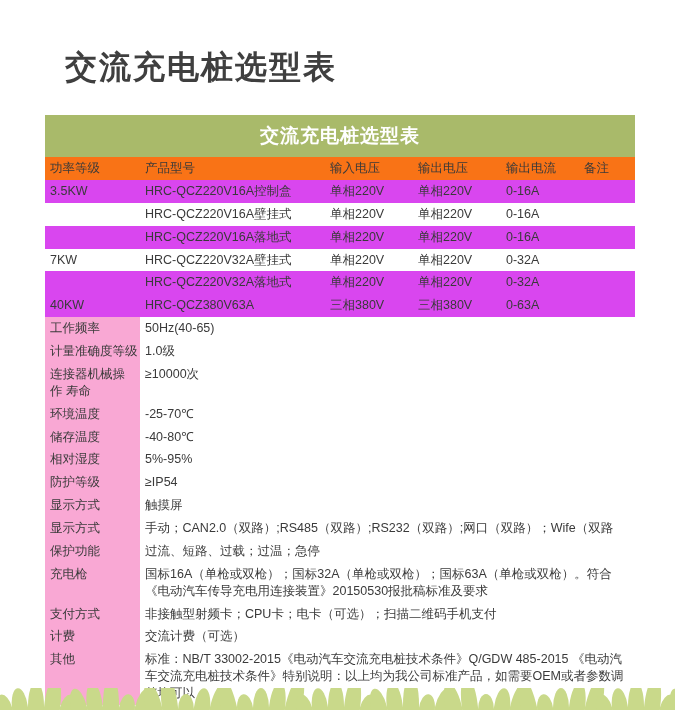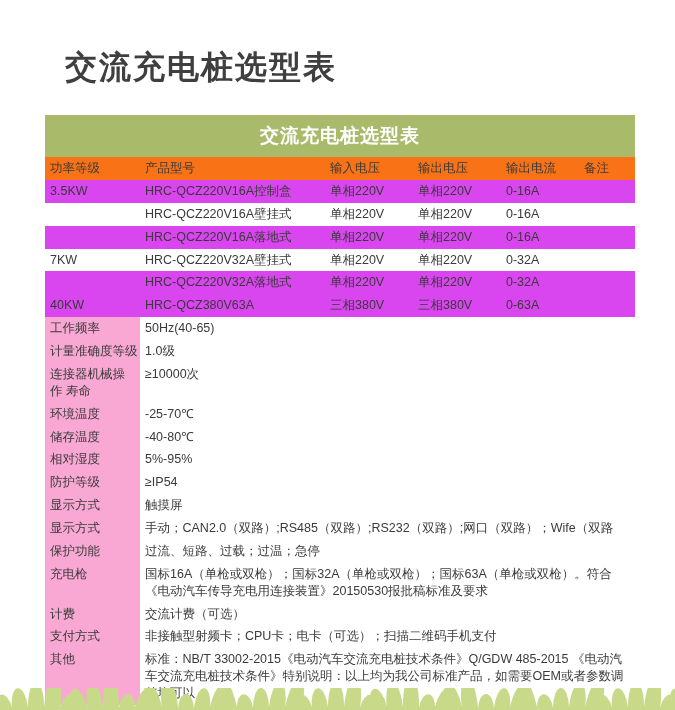--- a/index.html
+++ b/index.html
@@ -227,26 +227,26 @@
         </tr>
         <tr class="spec">
           <td>保护功能</td>
           <td colspan="5">过流、短路、过载；过温；急停</td>
         </tr>
         <tr class="spec">
           <td>充电枪</td>
           <td colspan="5" class="wrapcell">国标16A（单枪或双枪）；国标32A（单枪或双枪）；国标63A（单枪或双枪）。符合《电动汽车传导充电用连接装置》20150530报批稿标准及要求</td>
         </tr>
         <tr class="spec">
+          <td>支付方式</td>
+          <td colspan="5">非接触型射频卡；CPU卡；电卡（可选）；扫描二维码手机支付</td>
+        </tr>
+        <tr class="spec">
           <td>计费</td>
           <td colspan="5">交流计费（可选）</td>
-        </tr>
-        <tr class="spec">
-          <td>支付方式</td>
-          <td colspan="5">非接触型射频卡；CPU卡；电卡（可选）；扫描二维码手机支付</td>
         </tr>
         <tr class="spec">
           <td>其他</td>
           <td colspan="5" class="wrapcell">标准：NB/T 33002-2015《电动汽车交流充电桩技术条件》Q/GDW 485-2015 《电动汽车交流充电桩技术条件》特别说明：以上均为我公司标准产品，如需要OEM或者参数调整均可以</td>
         </tr>
       </tbody>
     </table>
   </div>
 
   <div class="bottom-deco">

